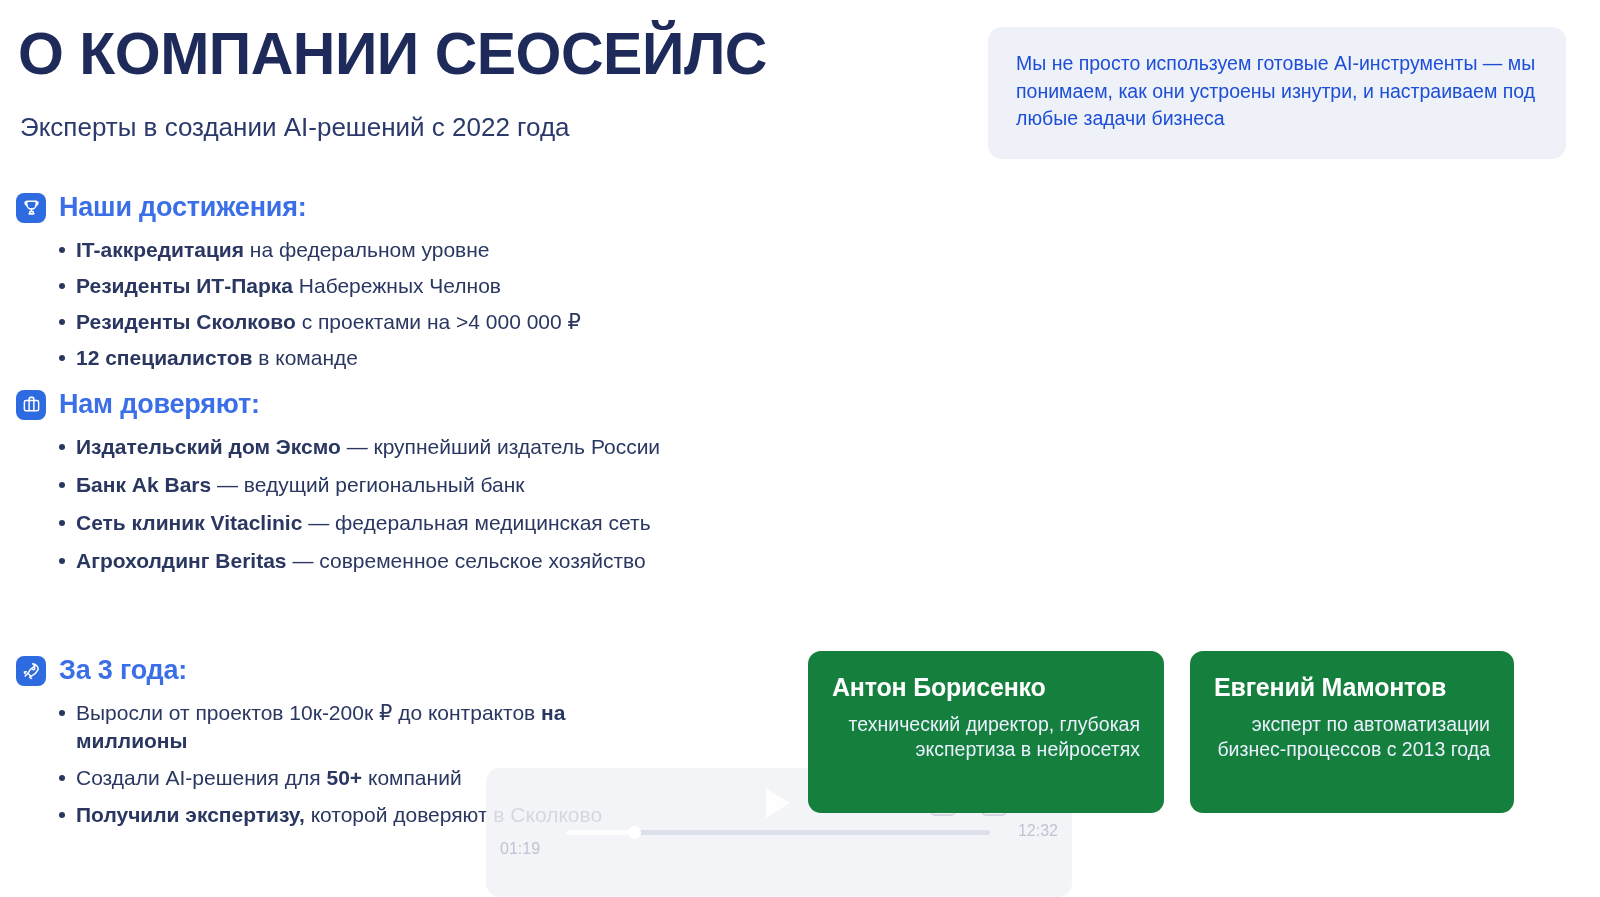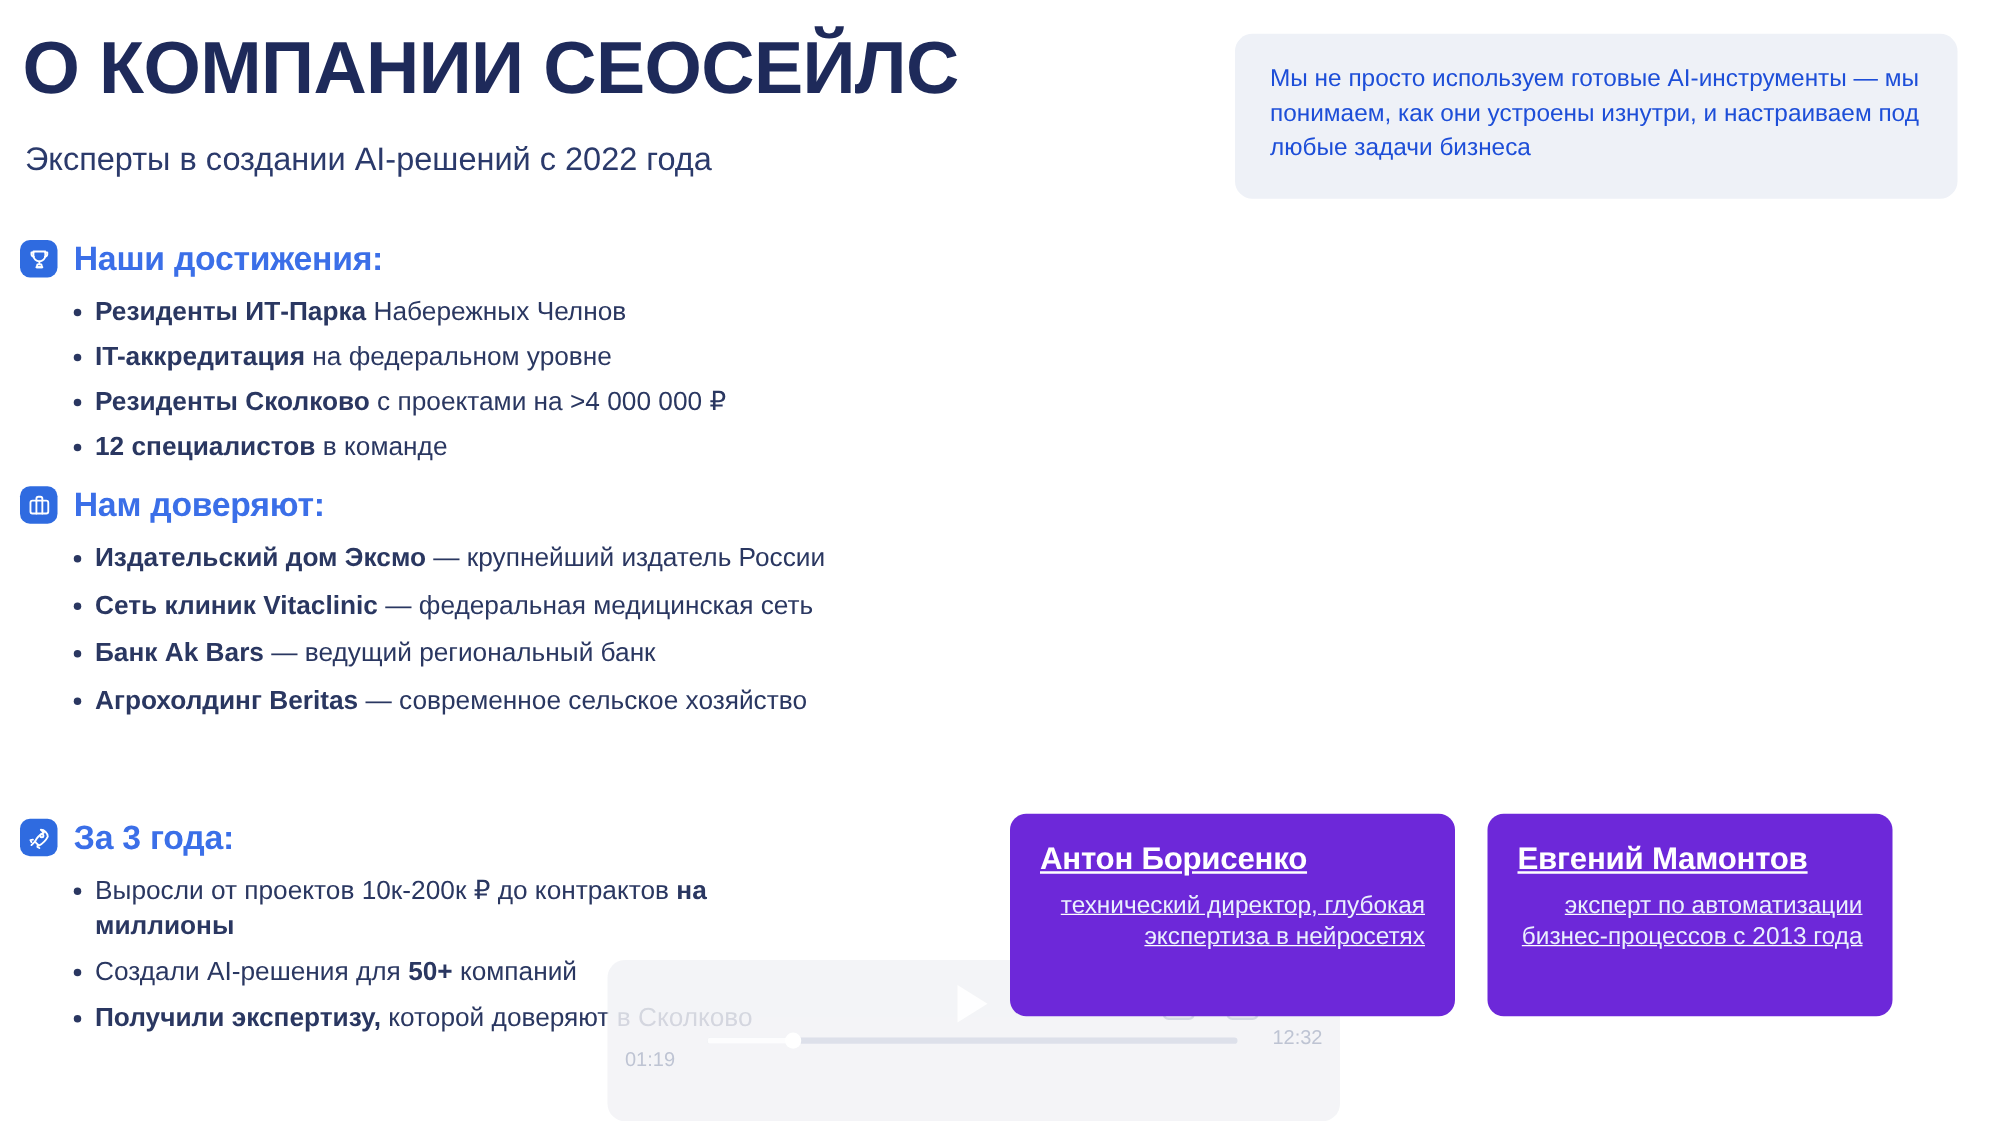--- a/index.html
+++ b/index.html
@@ -52,21 +52,21 @@
     font-size: 19.5px;
     line-height: 1.42;
     color: #1d4ed8;
     font-weight: 400;
   }
 
   
   .section { position: absolute; left: 16px; }
   .section-head {
     display: flex;
-    align-items: flex-start;
+    align-items: center;
     gap: 13px;
   }
   .sec-icon {
     width: 30px;
     height: 30px;
     flex: 0 0 30px;
     border-radius: 8px;
     background: #2f6be0;
     display: flex;
     align-items: center;
@@ -191,25 +191,24 @@
     height: 13px;
     border-radius: 50%;
     background: #ffffff;
     transform: translateX(-6px);
   }
 
   
   .person-card {
     position: absolute;
     box-sizing: border-box;
-    background: #6d28d9;
+    background: #15803d;
     border-radius: 13px;
     padding: 22px 24px 26px 24px;
     color: #ffffff;
-    text-decoration: underline;
   }
   #card-anton  { left: 808px;  top: 651px; width: 356px; height: 162px; }
   #card-evgeny { left: 1190px; top: 651px; width: 324px; height: 162px; }
   .person-name {
     font-size: 25px;
     font-weight: 700;
     letter-spacing: -0.2px;
     margin-bottom: 10px;
     white-space: nowrap;
   }
@@ -239,43 +238,43 @@
         <path d="M6 5H4v1.5A3 3 0 0 0 6.4 9.4"></path>
         <path d="M18 5h2v1.5a3 3 0 0 1-2.4 2.9"></path>
         <path d="M12 14v3"></path>
         <path d="M9 20h6"></path>
         <path d="M10 17h4l.6 3h-5.2z"></path>
       </svg>
     </span>
     <span class="section-title">Наши достижения:</span>
   </div>
   <ul class="bullets">
+    <li><b>IT-аккредитация</b><span> на федеральном уровне</span></li>
     <li><b>Резиденты ИТ-Парка</b><span> Набережных Челнов</span></li>
-    <li><b>IT-аккредитация</b><span> на федеральном уровне</span></li>
     <li><b>Резиденты Сколково</b><span> с проектами на &gt;4 000 000 ₽</span></li>
     <li><b>12 специалистов</b><span> в команде</span></li>
   </ul>
 </div>
 
 <div class="section" id="sec-trust">
   <div class="section-head">
     <span class="sec-icon">
       <svg width="19" height="19" viewBox="0 0 24 24" fill="none" stroke="#ffffff" stroke-width="1.9" stroke-linecap="round" stroke-linejoin="round">
         <rect x="3" y="7" width="18" height="13" rx="2"></rect>
         <path d="M9 7V5a2 2 0 0 1 2-2h2a2 2 0 0 1 2 2v2"></path>
         <path d="M9 7v13"></path>
         <path d="M15 7v13"></path>
       </svg>
     </span>
     <span class="section-title">Нам доверяют:</span>
   </div>
   <ul class="bullets">
     <li><b>Издательский дом Эксмо</b><span> — крупнейший издатель России</span></li>
+    <li><b>Банк Ak Bars</b><span> — ведущий региональный банк</span></li>
     <li><b>Сеть клиник Vitaclinic</b><span> — федеральная медицинская сеть</span></li>
-    <li><b>Банк Ak Bars</b><span> — ведущий региональный банк</span></li>
     <li><b>Агрохолдинг Beritas</b><span> — современное сельское хозяйство</span></li>
   </ul>
 </div>
 
 <div class="section" id="sec-years">
   <div class="section-head">
     <span class="sec-icon">
       <svg width="19" height="19" viewBox="0 0 24 24" fill="none" stroke="#ffffff" stroke-width="1.9" stroke-linecap="round" stroke-linejoin="round">
         <path d="M13.5 3.5c3.5 0 7 3.5 7 7-2 4-5 7-9 9l-4-4c2-4 5-7 9-9z"></path>
         <circle cx="14.5" cy="9.5" r="1.6"></circle>

